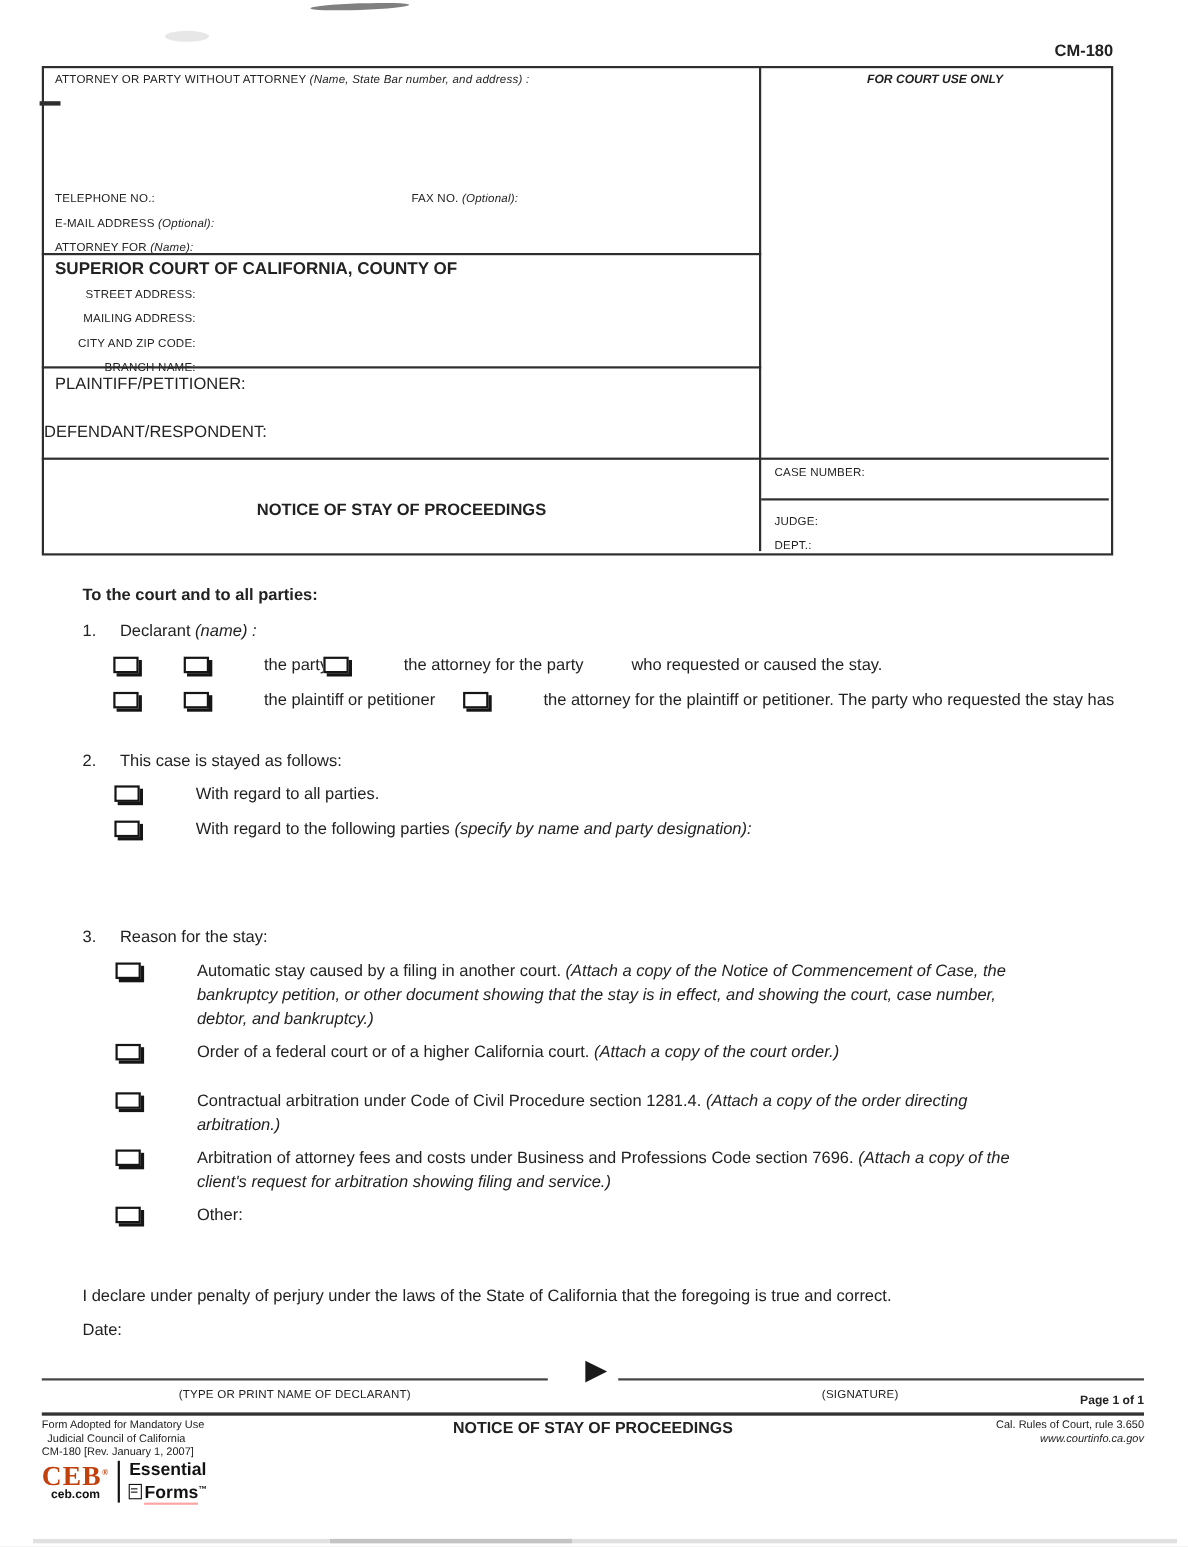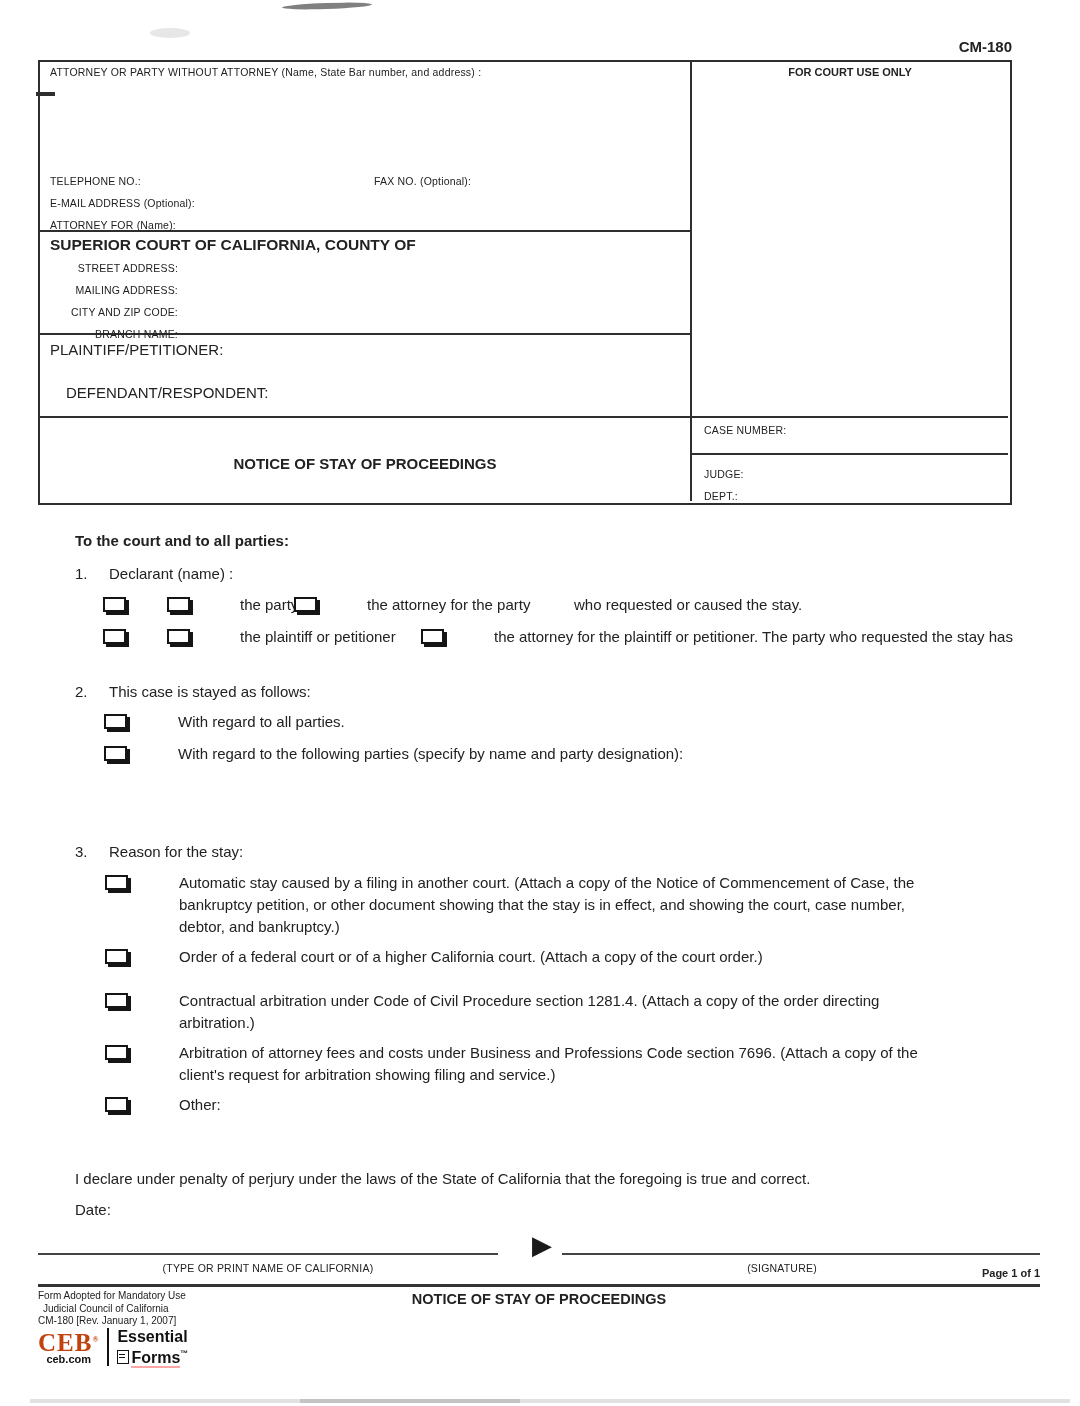--- a/index.html
+++ b/index.html
@@ -1,20 +1,20 @@
 <!DOCTYPE html>
 <html><head>
 <meta charset="utf-8">
 <style>
   html,body{margin:0;padding:0;background:#e8e8e8;}
   .page{position:relative;width:1080px;height:1406px;background:#ffffff;margin:0 auto;
         font-family:"Liberation Sans", sans-serif;color:#222;overflow:hidden;padding-left:44px;}
   .abs{position:absolute;white-space:nowrap;}
   .b{font-weight:bold;}
-  .it{}
+  .it{font-style:italic;}
   .sm{font-size:10.5px;letter-spacing:.2px;}
   .body-t{font-size:15px;margin-left:37px;}
   .line{position:absolute;background:#2e2e2e;}
   .box{position:absolute;border:2px solid #2e2e2e;background:transparent;}
   .cb{position:absolute;width:19px;height:11px;background:#fff;border:2px solid #151515;
       box-shadow:3px 3px 0 0 #151515;cursor:pointer;}
   .rt{text-align:right;}
   .ctr{text-align:center;white-space:normal;}
   .arrow{font-size:26px;color:#1a1a1a;line-height:1;}
   .smudge{position:absolute;left:282px;top:3px;width:90px;height:6px;background:#555;
@@ -92,21 +92,21 @@
   <div class="abs sm rt" style="left:38px;top:306px;width:140px;">
     <span>CITY AND ZIP CODE:</span>
   </div>
   <div class="abs sm rt" style="left:38px;top:328px;width:140px;">
     <span>BRANCH NAME:</span>
   </div>
 
   <div class="abs" style="left:50px;top:341px;font-size:15px;">
     <span>PLAINTIFF/PETITIONER:</span>
   </div>
-  <div class="abs" style="left:66px;top:384px;font-size:15px;">
+  <div class="abs" style="left:40px;top:384px;font-size:15px;">
     <span>DEFENDANT/RESPONDENT:</span>
   </div>
 
   <div class="abs b ctr" style="left:38px;top:455px;width:654px;font-size:15px;">
     <span>NOTICE OF STAY OF PROCEEDINGS</span>
   </div>
   <div class="abs sm" style="left:704px;top:424px;">
     <span>CASE NUMBER:</span>
   </div>
   <div class="abs sm" style="left:704px;top:468px;">
@@ -196,32 +196,36 @@
   <span class="cb" style="left:105px;top:1097px;"></span>
   <div class="abs body-t" style="left:142px;top:1096px;"><span>Other:</span></div>
 
   <div class="abs body-t" style="left:38px;top:1170px;"><span>I declare under penalty of perjury under the laws of the State of California that the foregoing is true and correct.</span></div>
   <div class="abs body-t" style="left:38px;top:1201px;"><span>Date:</span></div>
 
   <div class="line" style="left:38px;top:1253px;width:460px;height:2px;background:#444;"></div>
   <div class="abs arrow" style="left:532px;top:1232px;"><span>▶</span></div>
   <div class="line" style="left:562px;top:1253px;width:478px;height:2px;background:#444;"></div>
 
-  <div class="abs sm ctr" style="left:38px;top:1262px;width:460px;"><span>(TYPE OR PRINT NAME OF CALIFORNIA)</span></div>
+  <div class="abs sm ctr" style="left:38px;top:1262px;width:460px;"><span>(TYPE OR PRINT NAME OF DECLARANT)</span></div>
   <div class="abs sm ctr" style="left:562px;top:1262px;width:440px;"><span>(SIGNATURE)</span></div>
   <div class="abs b rt" style="left:900px;top:1267px;width:140px;font-size:11px;"><span>Page 1 of 1</span></div>
 
   <div class="line" style="left:38px;top:1284px;width:1002px;height:3px;background:#333;"></div>
 
   <div class="abs" style="left:38px;top:1290px;font-size:10px;line-height:12.5px;">
     <div><span>Form Adopted for Mandatory Use</span></div>
     <div style="padding-left:5px;"><span>Judicial Council of California</span></div>
     <div><span>CM-180 [Rev. January 1, 2007]</span></div>
   </div>
   <div class="abs b ctr" style="left:38px;top:1291px;width:1002px;font-size:14.5px;"><span>NOTICE OF STAY OF PROCEEDINGS</span></div>
+  <div class="abs rt" style="left:790px;top:1290px;width:250px;font-size:10px;line-height:12.5px;">
+    <div><span>Cal. Rules of Court, rule 3.650</span></div>
+    <div class="it"><span>www.courtinfo.ca.gov</span></div>
+  </div>
 
   <div class="abs" style="left:38px;top:1328px;">
     <div style="display:flex;align-items:center;">
       <div style="text-align:center;">
         <span class="logo-ceb"><span>CEB</span><sup>®</sup></span>
         <div class="logo-dom" style="margin-top:-4px;"><span>ceb.com</span></div>
       </div>
       <div style="width:2px;height:38px;background:#111;margin:0 8px;"></div>
       <div>
         <div class="logo-big"><span>Essential</span></div>

